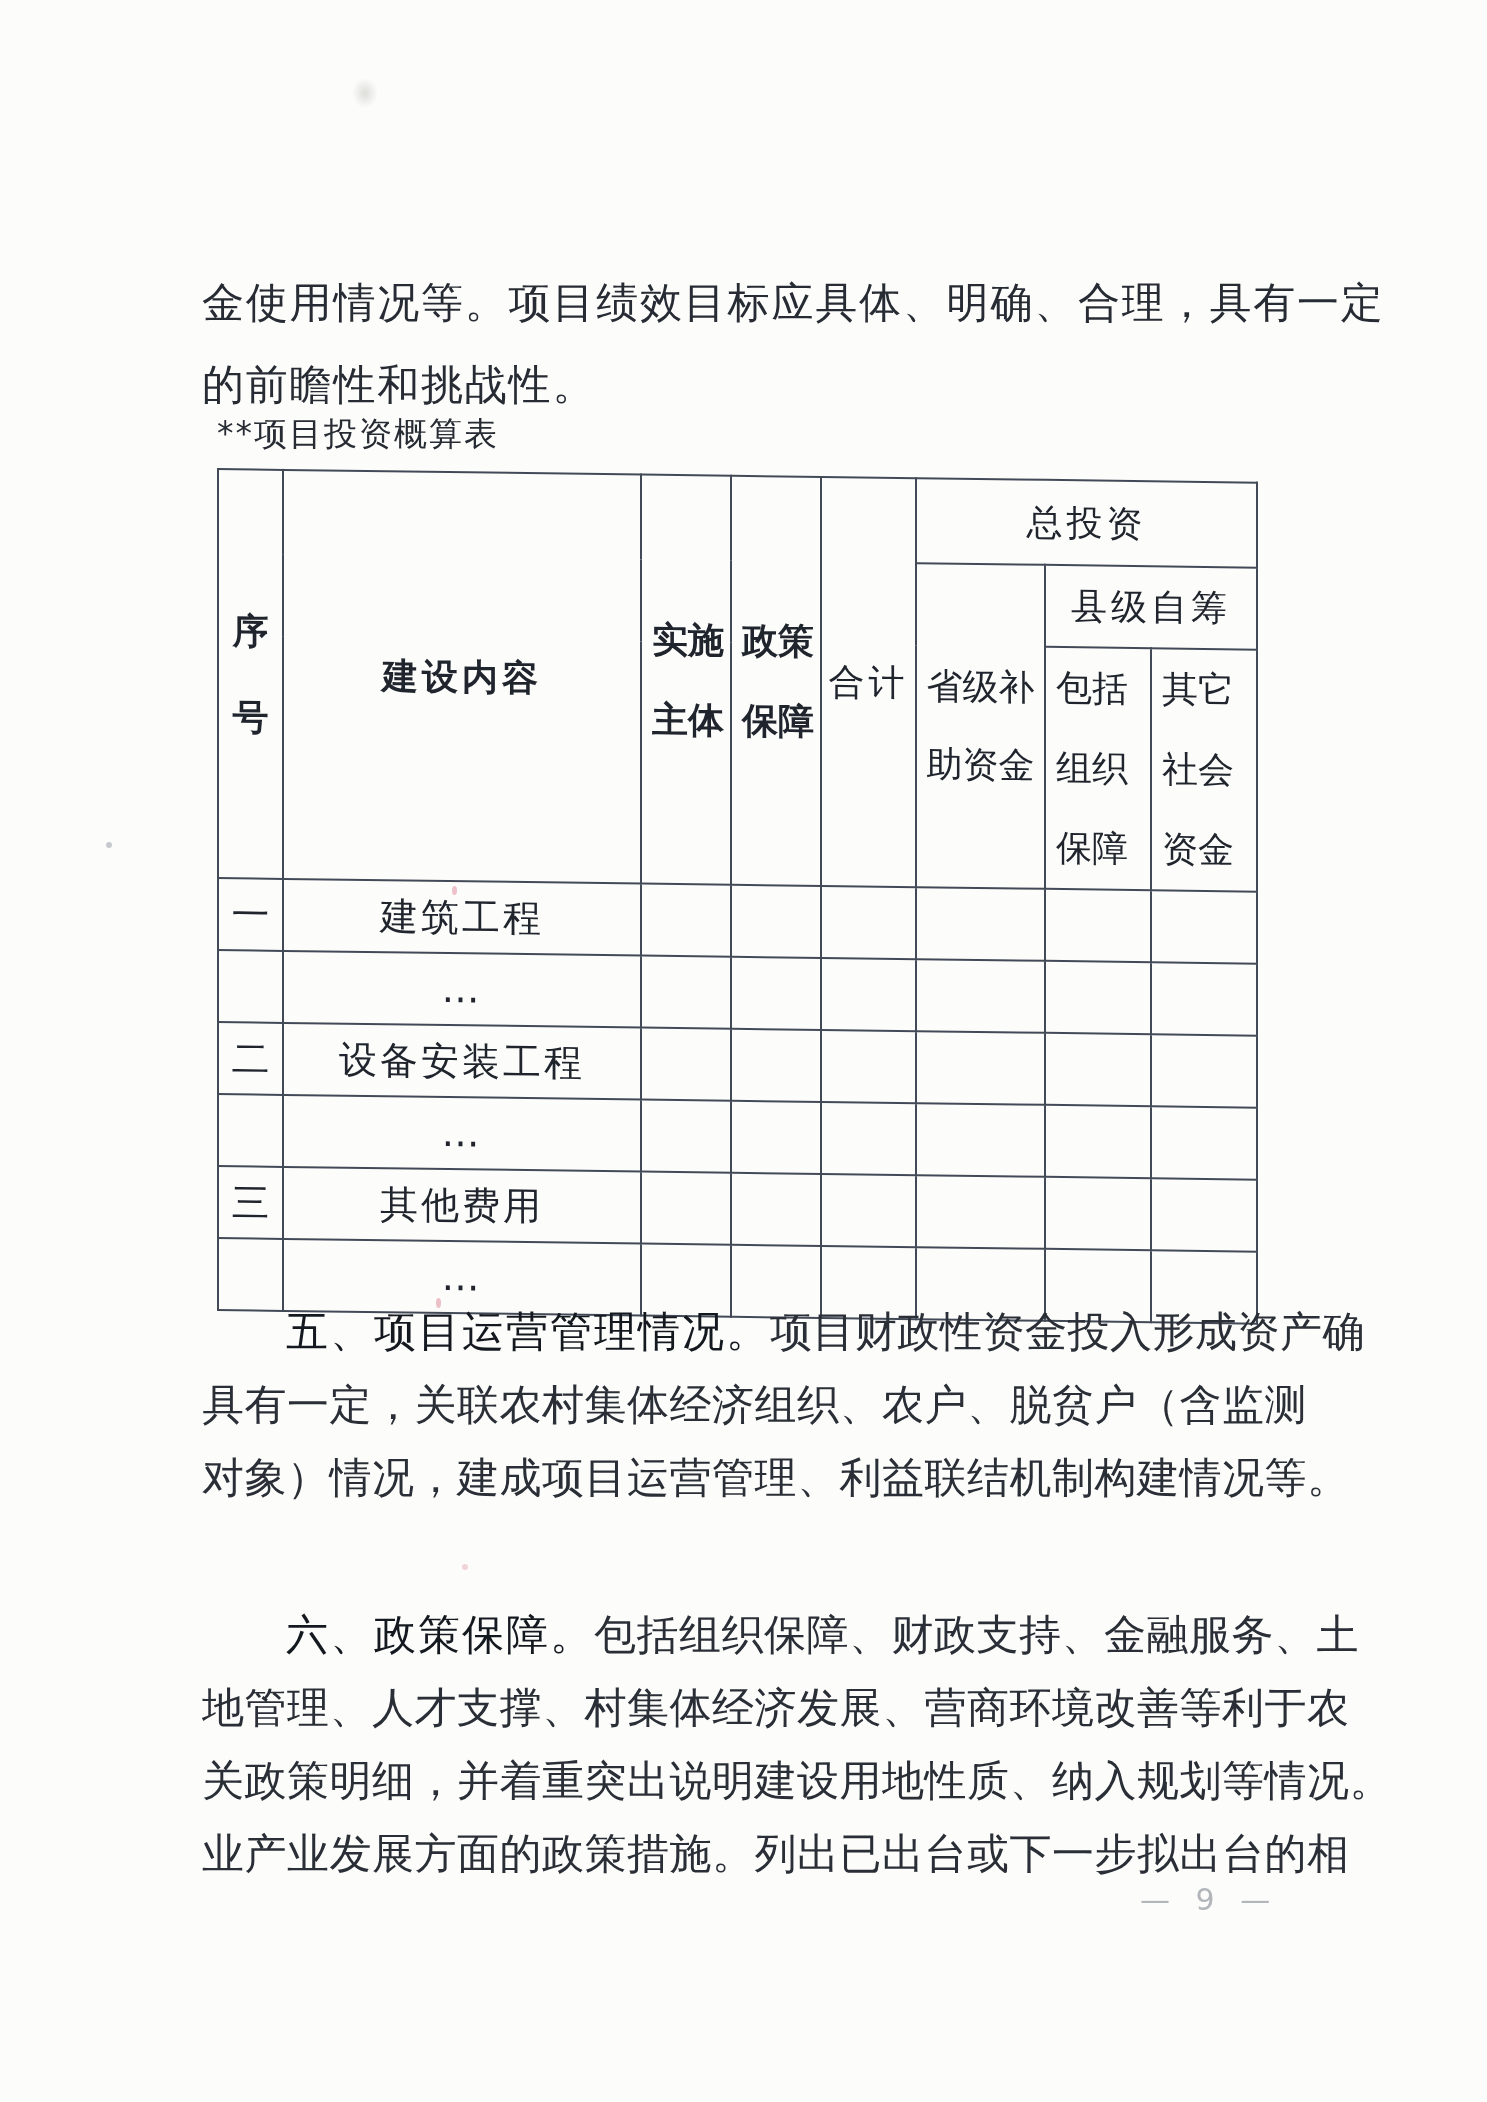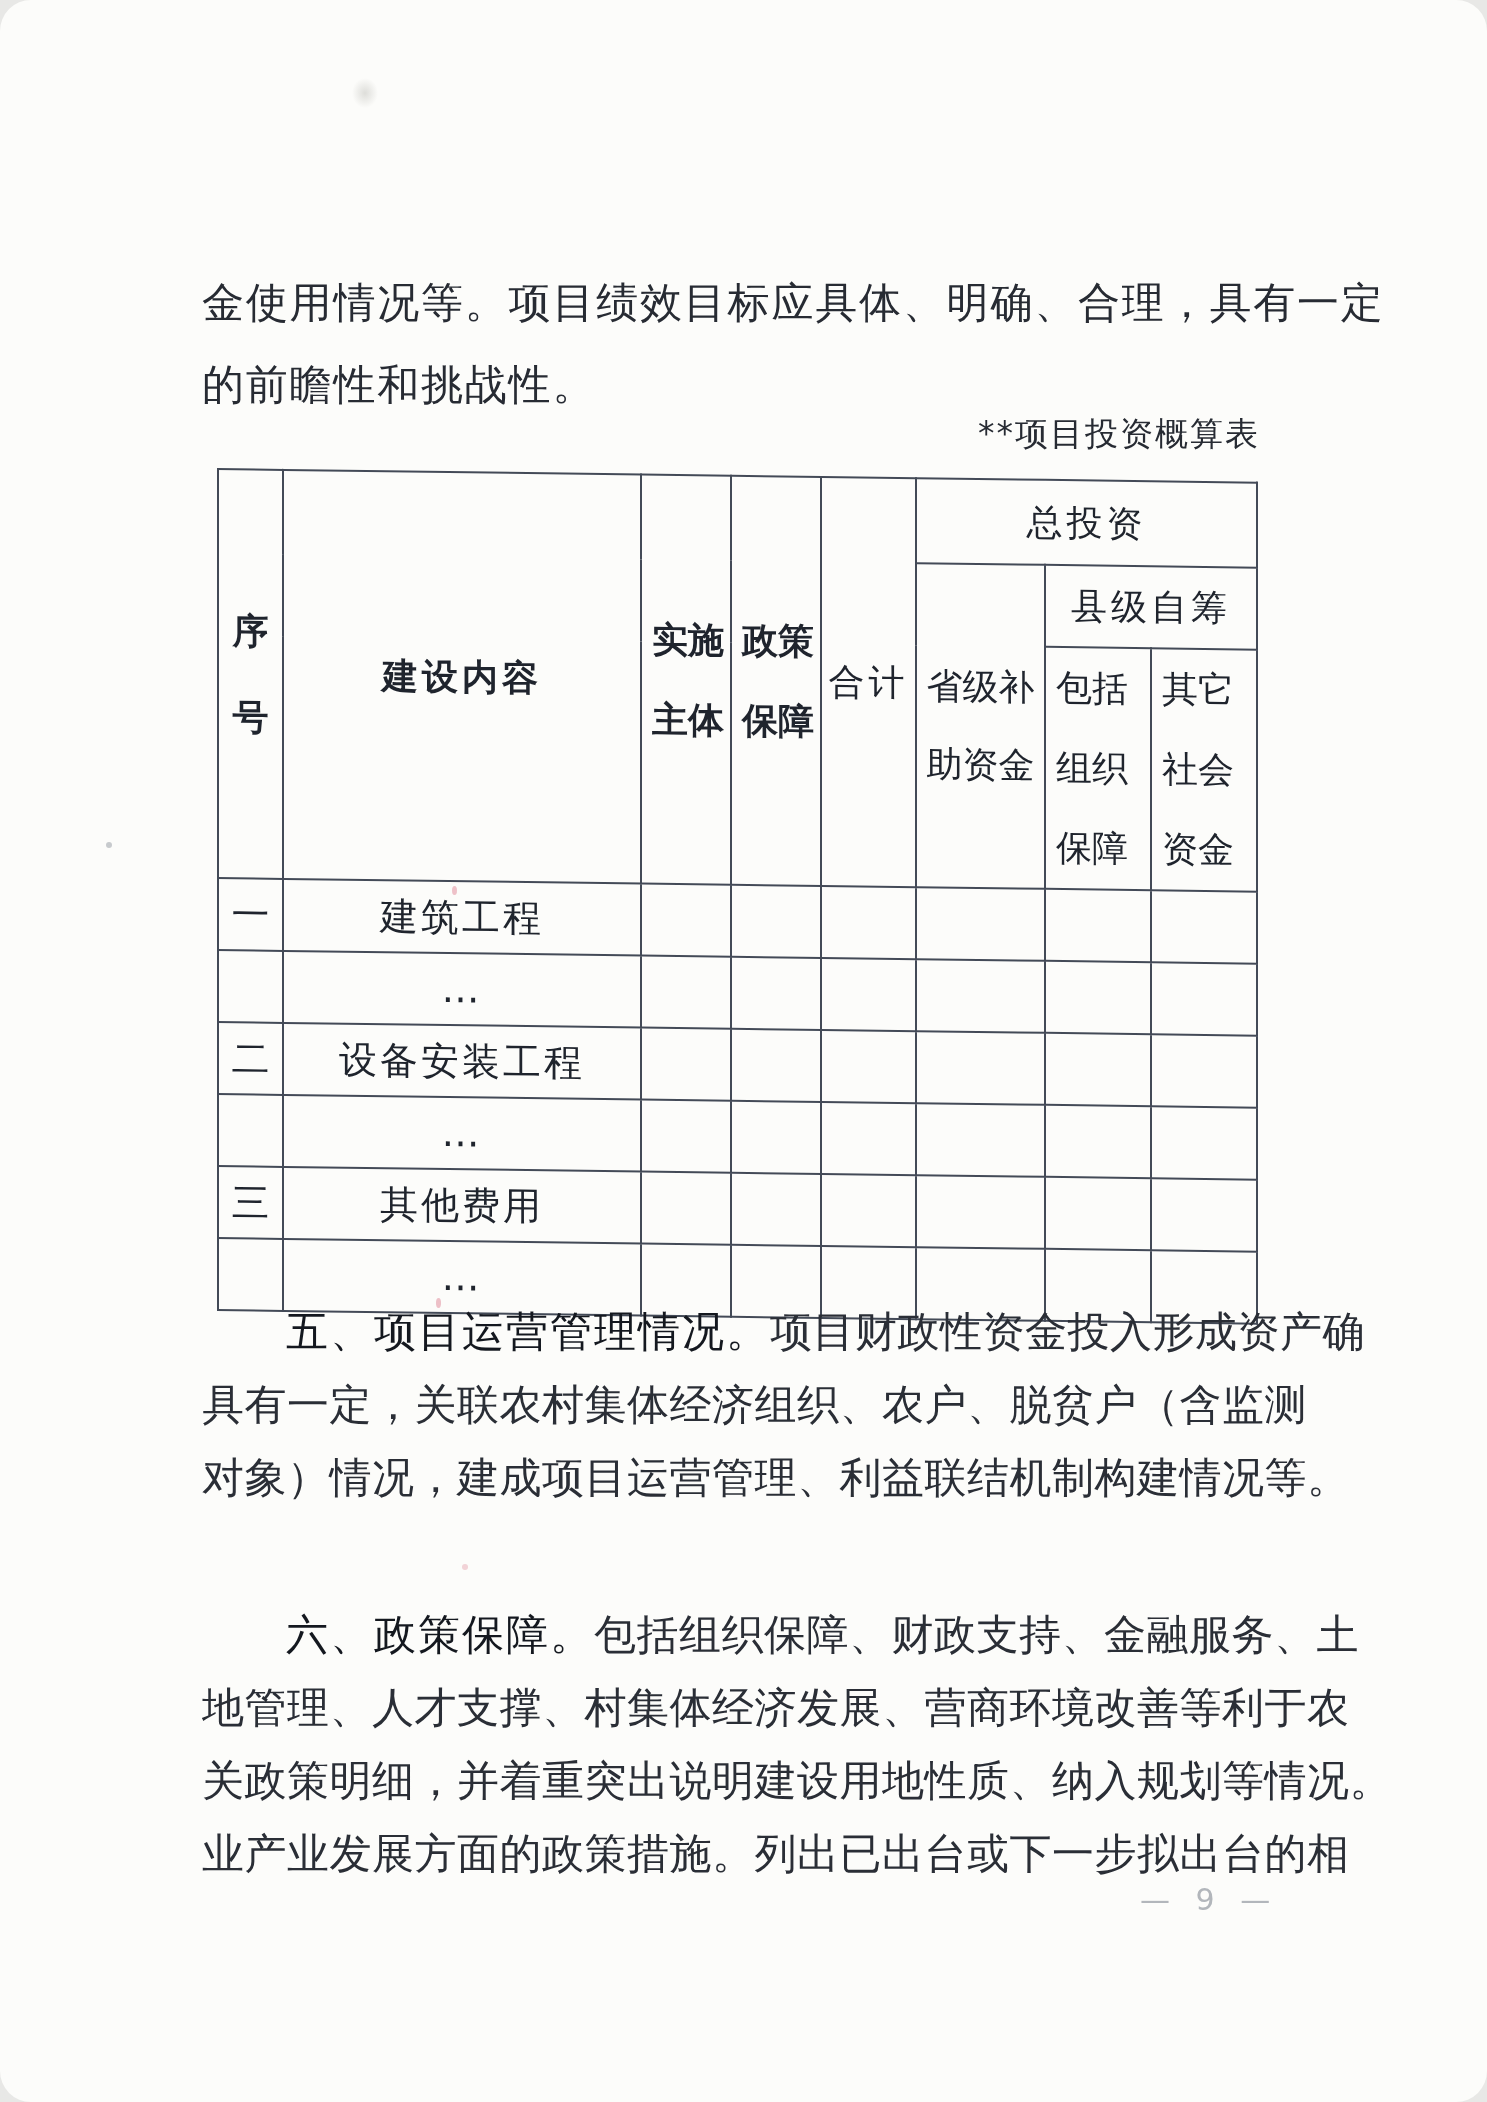--- a/index.html
+++ b/index.html
@@ -4,33 +4,32 @@
 <style>
   html,body{margin:0;padding:0;background:#e8e8e6;}
   .page{
     position:relative;
     width:1487px;height:2102px;
     margin:0 auto;
     background:#fcfcfa;
     overflow:hidden;
     font-family:"DejaVu Sans","Liberation Sans",sans-serif;
     color:#23272f;
-    border-radius:31px;
   }
   
   .intro{
     position:absolute;left:202px;top:262px;width:1150px;
     font-size:42px;line-height:82px;letter-spacing:1.8px;
     font-weight:500;color:#272b33;
   }
   .intro .line{white-space:nowrap;}
   
   .table-title{
     position:absolute;left:217px;top:412px;width:1043px;
-    text-align:right;font-size:33px;font-weight:500;
+    text-align:left;font-size:33px;font-weight:500;
     letter-spacing:2px;color:#272b33;
   }
   
   .table-wrap{
     position:absolute;left:217px;top:468px;
     transform:skewY(0.75deg);transform-origin:left top;
   }
   table.grid{border-collapse:collapse;table-layout:fixed;}
   table.grid th,table.grid td{
     border:2px solid #434a57;

